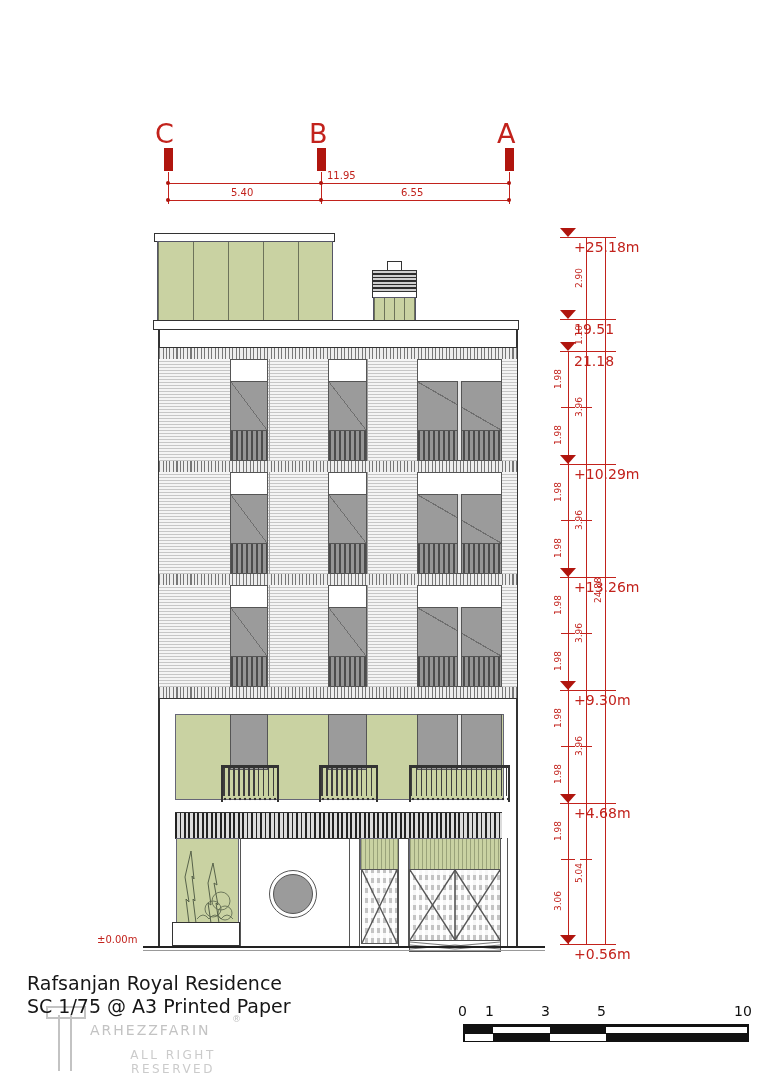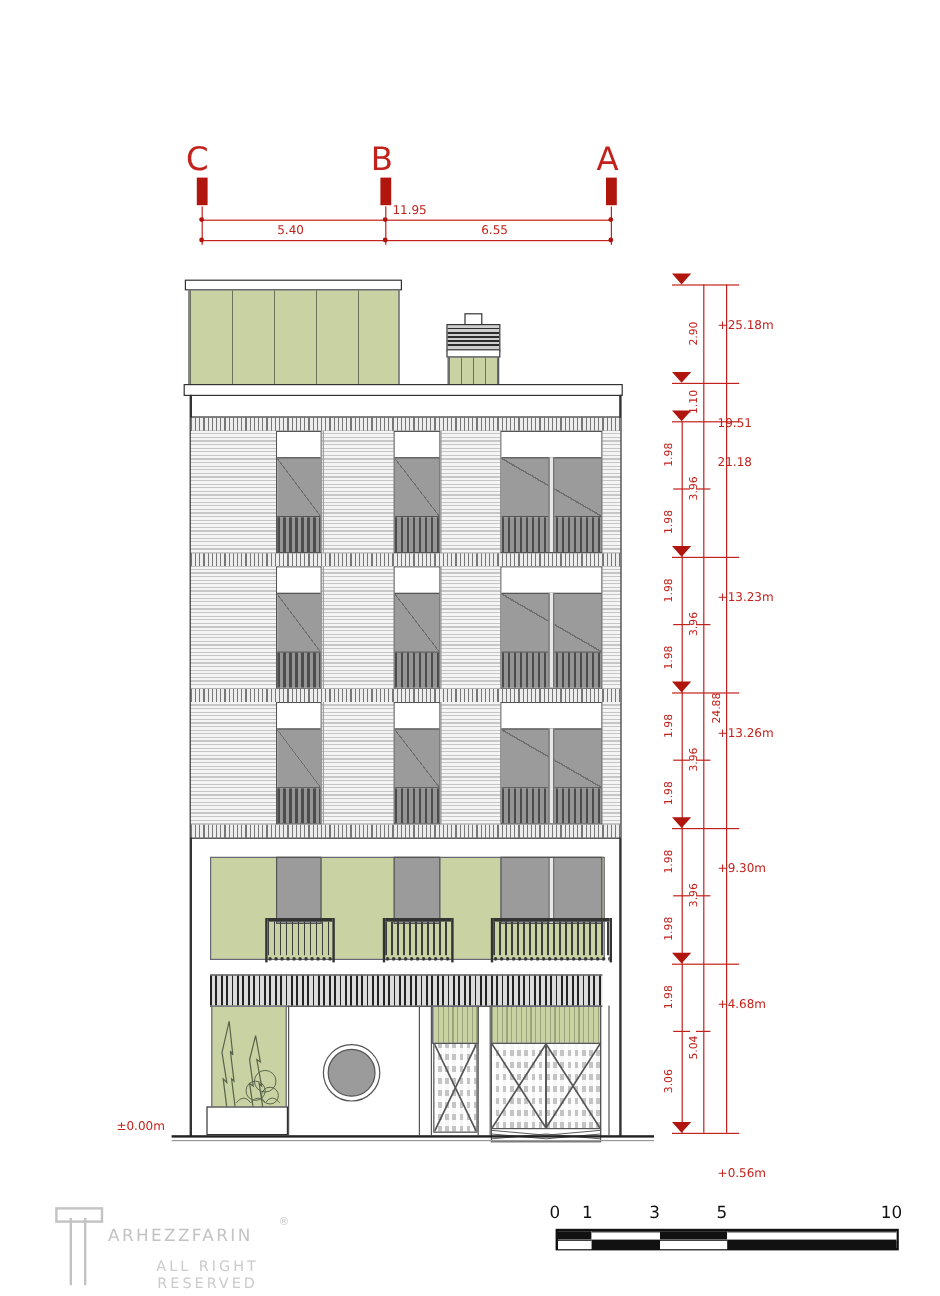--- a/index.html
+++ b/index.html
@@ -10,21 +10,21 @@
   .gridletter{position:absolute;font-size:27px;color:#c2221c;}
   .gridbar{position:absolute;width:9px;height:23px;background:#b0150e;}
   .dimtxt{position:absolute;font-size:10px;color:#c2221c;white-space:nowrap;}
   .vtxt{position:absolute;font-size:9px;color:#c2221c;writing-mode:vertical-rl;
         transform:rotate(180deg);white-space:nowrap;height:44px;display:flex;
         align-items:center;justify-content:center;}
   .dot{position:absolute;width:4px;height:4px;border-radius:50%;background:#b0150e;}
   .lvl-line{position:absolute;left:560px;width:56px;height:1px;background:#c2221c;}
   .tri{position:absolute;left:560px;width:0;height:0;border-left:8px solid transparent;
        border-right:8px solid transparent;border-top:9px solid #b0150e;}
-  .lvltxt{position:absolute;left:598px;font-size:10px;color:#c2221c;white-space:nowrap;margin-top:27px;}
+  .lvltxt{position:absolute;left:574px;font-size:14px;color:#c2221c;white-space:nowrap;}
   .tick{position:absolute;height:1px;background:#c2221c;}
   
   .outline{position:absolute;width:2px;background:#333;}
   .cap{position:absolute;background:#fff;border:1px solid #333;}
   .green{background:#c9d2a2;}
   .greenjoints{background:repeating-linear-gradient(90deg,#6d735a 0 1px,rgba(0,0,0,0) 1px 35px),#c9d2a2;}
   .hatchband{position:absolute;left:159px;width:358px;height:11px;border-top:1px solid #333;
              border-bottom:1px solid #333;
              background:repeating-linear-gradient(90deg,#777 0 1px,#ededed 1px 3.5px);}
   .clad{position:absolute;left:159px;width:358px;height:102px;
@@ -252,21 +252,21 @@
     <div class="tri" style="top:228px;"></div>
     <div class="lvltxt" style="top:239px;">+25.18m</div>
   <div class="lvl-line" style="top:319px;"></div>
     <div class="tri" style="top:310px;"></div>
     <div class="lvltxt" style="top:321px;">19.51</div>
   <div class="lvl-line" style="top:351px;"></div>
     <div class="tri" style="top:342px;"></div>
     <div class="lvltxt" style="top:353px;">21.18</div>
   <div class="lvl-line" style="top:464px;"></div>
     <div class="tri" style="top:455px;"></div>
-    <div class="lvltxt" style="top:466px;">+13.23m</div>
+    <div class="lvltxt" style="top:466px;">+10.29m</div>
   <div class="lvl-line" style="top:577px;"></div>
     <div class="tri" style="top:568px;"></div>
     <div class="lvltxt" style="top:579px;">+13.26m</div>
   <div class="lvl-line" style="top:690px;"></div>
     <div class="tri" style="top:681px;"></div>
     <div class="lvltxt" style="top:692px;">+9.30m</div>
   <div class="lvl-line" style="top:803px;"></div>
     <div class="tri" style="top:794px;"></div>
     <div class="lvltxt" style="top:805px;">+4.68m</div>
   <div class="lvl-line" style="top:944px;"></div>
@@ -306,20 +306,22 @@
 
   <div class="vtxt" style="left:593px;top:568px;">24.88</div>
 
   <div id="wm">
     <div class="wm-flange"></div>
     <div class="wm-web"></div>
     <div class="wm-brand">ARHEZZFARIN</div>
     <div class="wm-reg">®</div>
     <div class="wm-rights">ALL RIGHT RESERVED</div>
   </div>
+  <div class="title" style="top:972px;">Rafsanjan Royal Residence</div>
+  <div class="title" style="top:995px;">SC 1/75 @ A3 Printed Paper</div>
 
   <div class="sb-num" style="left:458px;">0</div>
   <div class="sb-num" style="left:485px;">1</div>
   <div class="sb-num" style="left:541px;">3</div>
   <div class="sb-num" style="left:597px;">5</div>
   <div class="sb-num" style="left:734px;">10</div>
   <div id="scalebar">
     <div class="sb-row">
         <div class="sb-b" style="width:28px;"></div>
         <div class="sb-w" style="width:57px;"></div>

